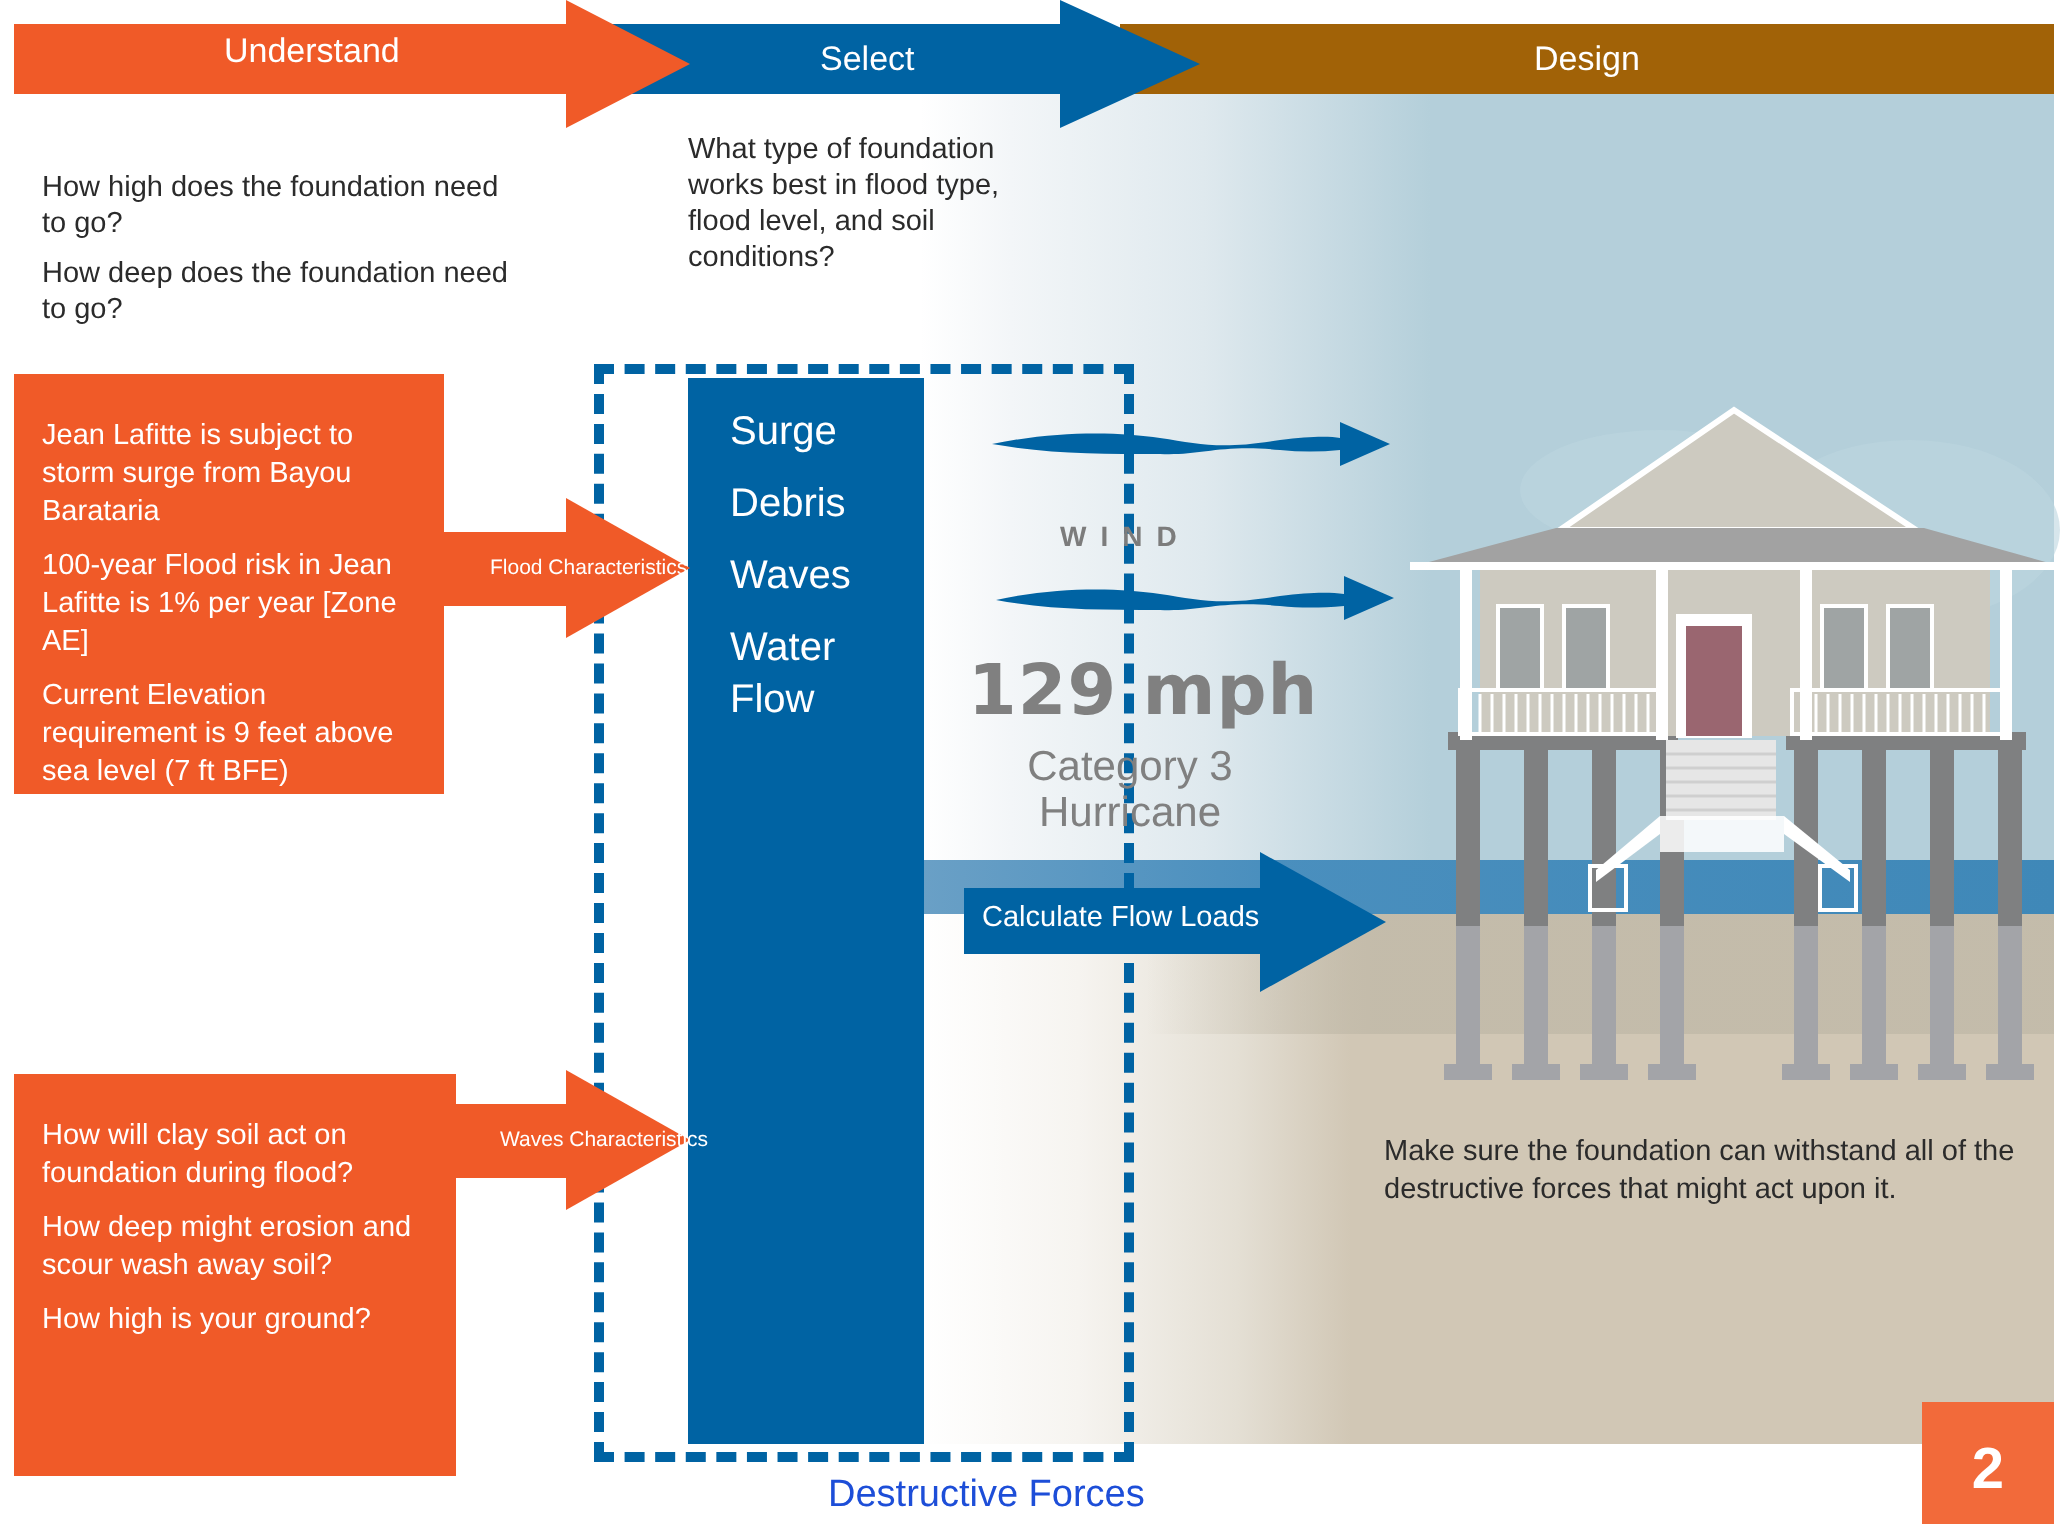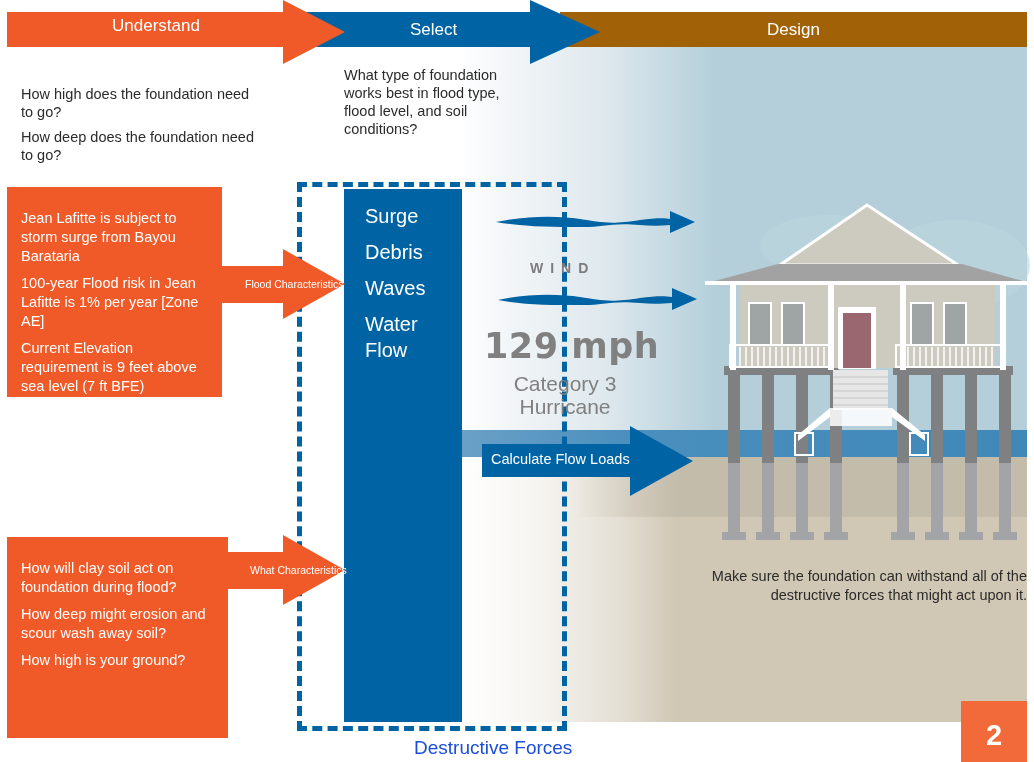--- a/index.html
+++ b/index.html
@@ -47,21 +47,21 @@
   
   .wind-label { position: absolute; left: 530px; top: 260px; color: #7c7c7c; font-size: 14px; letter-spacing: 7px; font-weight: bold; }
   .speed { position: absolute; left: 484px; top: 326px; color: #808080; font-size: 35px; font-weight: bold; letter-spacing: 0.5px; font-family: "DejaVu Sans", sans-serif; }
   .category { position: absolute; left: 500px; top: 372px; width: 130px; text-align: center; color: #808080; font-size: 21px; line-height: 23px; }
 
   
   .flood-arrow-body { position: absolute; left: 482px; top: 444px; width: 150px; height: 33px; background: #0063a3; }
   .flood-arrow-head { position: absolute; left: 630px; top: 426px; width: 0; height: 0; border-top: 35px solid transparent; border-bottom: 35px solid transparent; border-left: 63px solid #0063a3; }
   .flood-arrow-label { position: absolute; left: 491px; top: 451px; color: #ffffff; font-size: 14.5px; }
 
-  .design-note { position: absolute; left: 692px; top: 567px; font-size: 14.5px; line-height: 19px; color: #2b2b2b; text-align: right; }
+  .design-note { position: absolute; left: 692px; top: 567px; font-size: 14.5px; line-height: 19px; color: #2b2b2b; }
   .page-badge { position: absolute; left: 961px; top: 701px; width: 66px; height: 61px; background: #f26a3a; color: #ffffff; font-size: 29px; font-weight: bold; text-align: center; line-height: 68px; }
 </style>
 </head>
 <body>
 
 <div class="scene">
   <div class="sky"></div>
   <div class="water"></div>
   <div class="ground"></div>
   <div class="ground-band"></div>
@@ -101,21 +101,21 @@
 <div class="oarrow-head" style="left:283px;top:249px;"></div>
 <div class="oarrow-label" style="left:217px;top:278px;">Flood Characteristics</div>
 
 <div class="obox" style="left:7px;top:497px;width:221px;height:201px;margin-top:40px;">
   <p>How will clay soil act on foundation during flood?</p>
   <p>How deep might erosion and scour wash away soil?</p>
   <p>How high is your ground?</p>
 </div>
 <div class="oarrow-body" style="left:222px;top:552px;width:64px;height:37px;"></div>
 <div class="oarrow-head" style="left:283px;top:535px;"></div>
-<div class="oarrow-label" style="left:222px;top:564px;">What Characteristics</div>
+<div class="oarrow-label" style="left:222px;top:564px;">Waves Characteristics</div>
 
 <svg style="position:absolute;left:490px;top:205px;" width="210" height="110">
   <path d="M6 17 C40 10 70 11 90 14 C110 17 120 20 150 15 C165 13 175 13 180 14 L180 6 L205 17 L180 28 L180 20 C170 21 160 21 150 20 C120 17 110 23 90 22 C60 22 35 22 6 17 Z" fill="#0063a3"></path>
   <path d="M8 95 C40 88 70 89 90 92 C110 95 120 98 150 93 C165 91 175 91 182 92 L182 83 L207 94 L182 105 L182 98 C170 99 160 99 150 98 C120 95 110 101 90 100 C60 100 35 100 8 95 Z" fill="#0063a3"></path>
 </svg>
 <div class="wind-label">WIND</div>
 <div class="speed">129 mph</div>
 <div class="category">
   <div>Category 3</div>
   <div>Hurricane</div>

